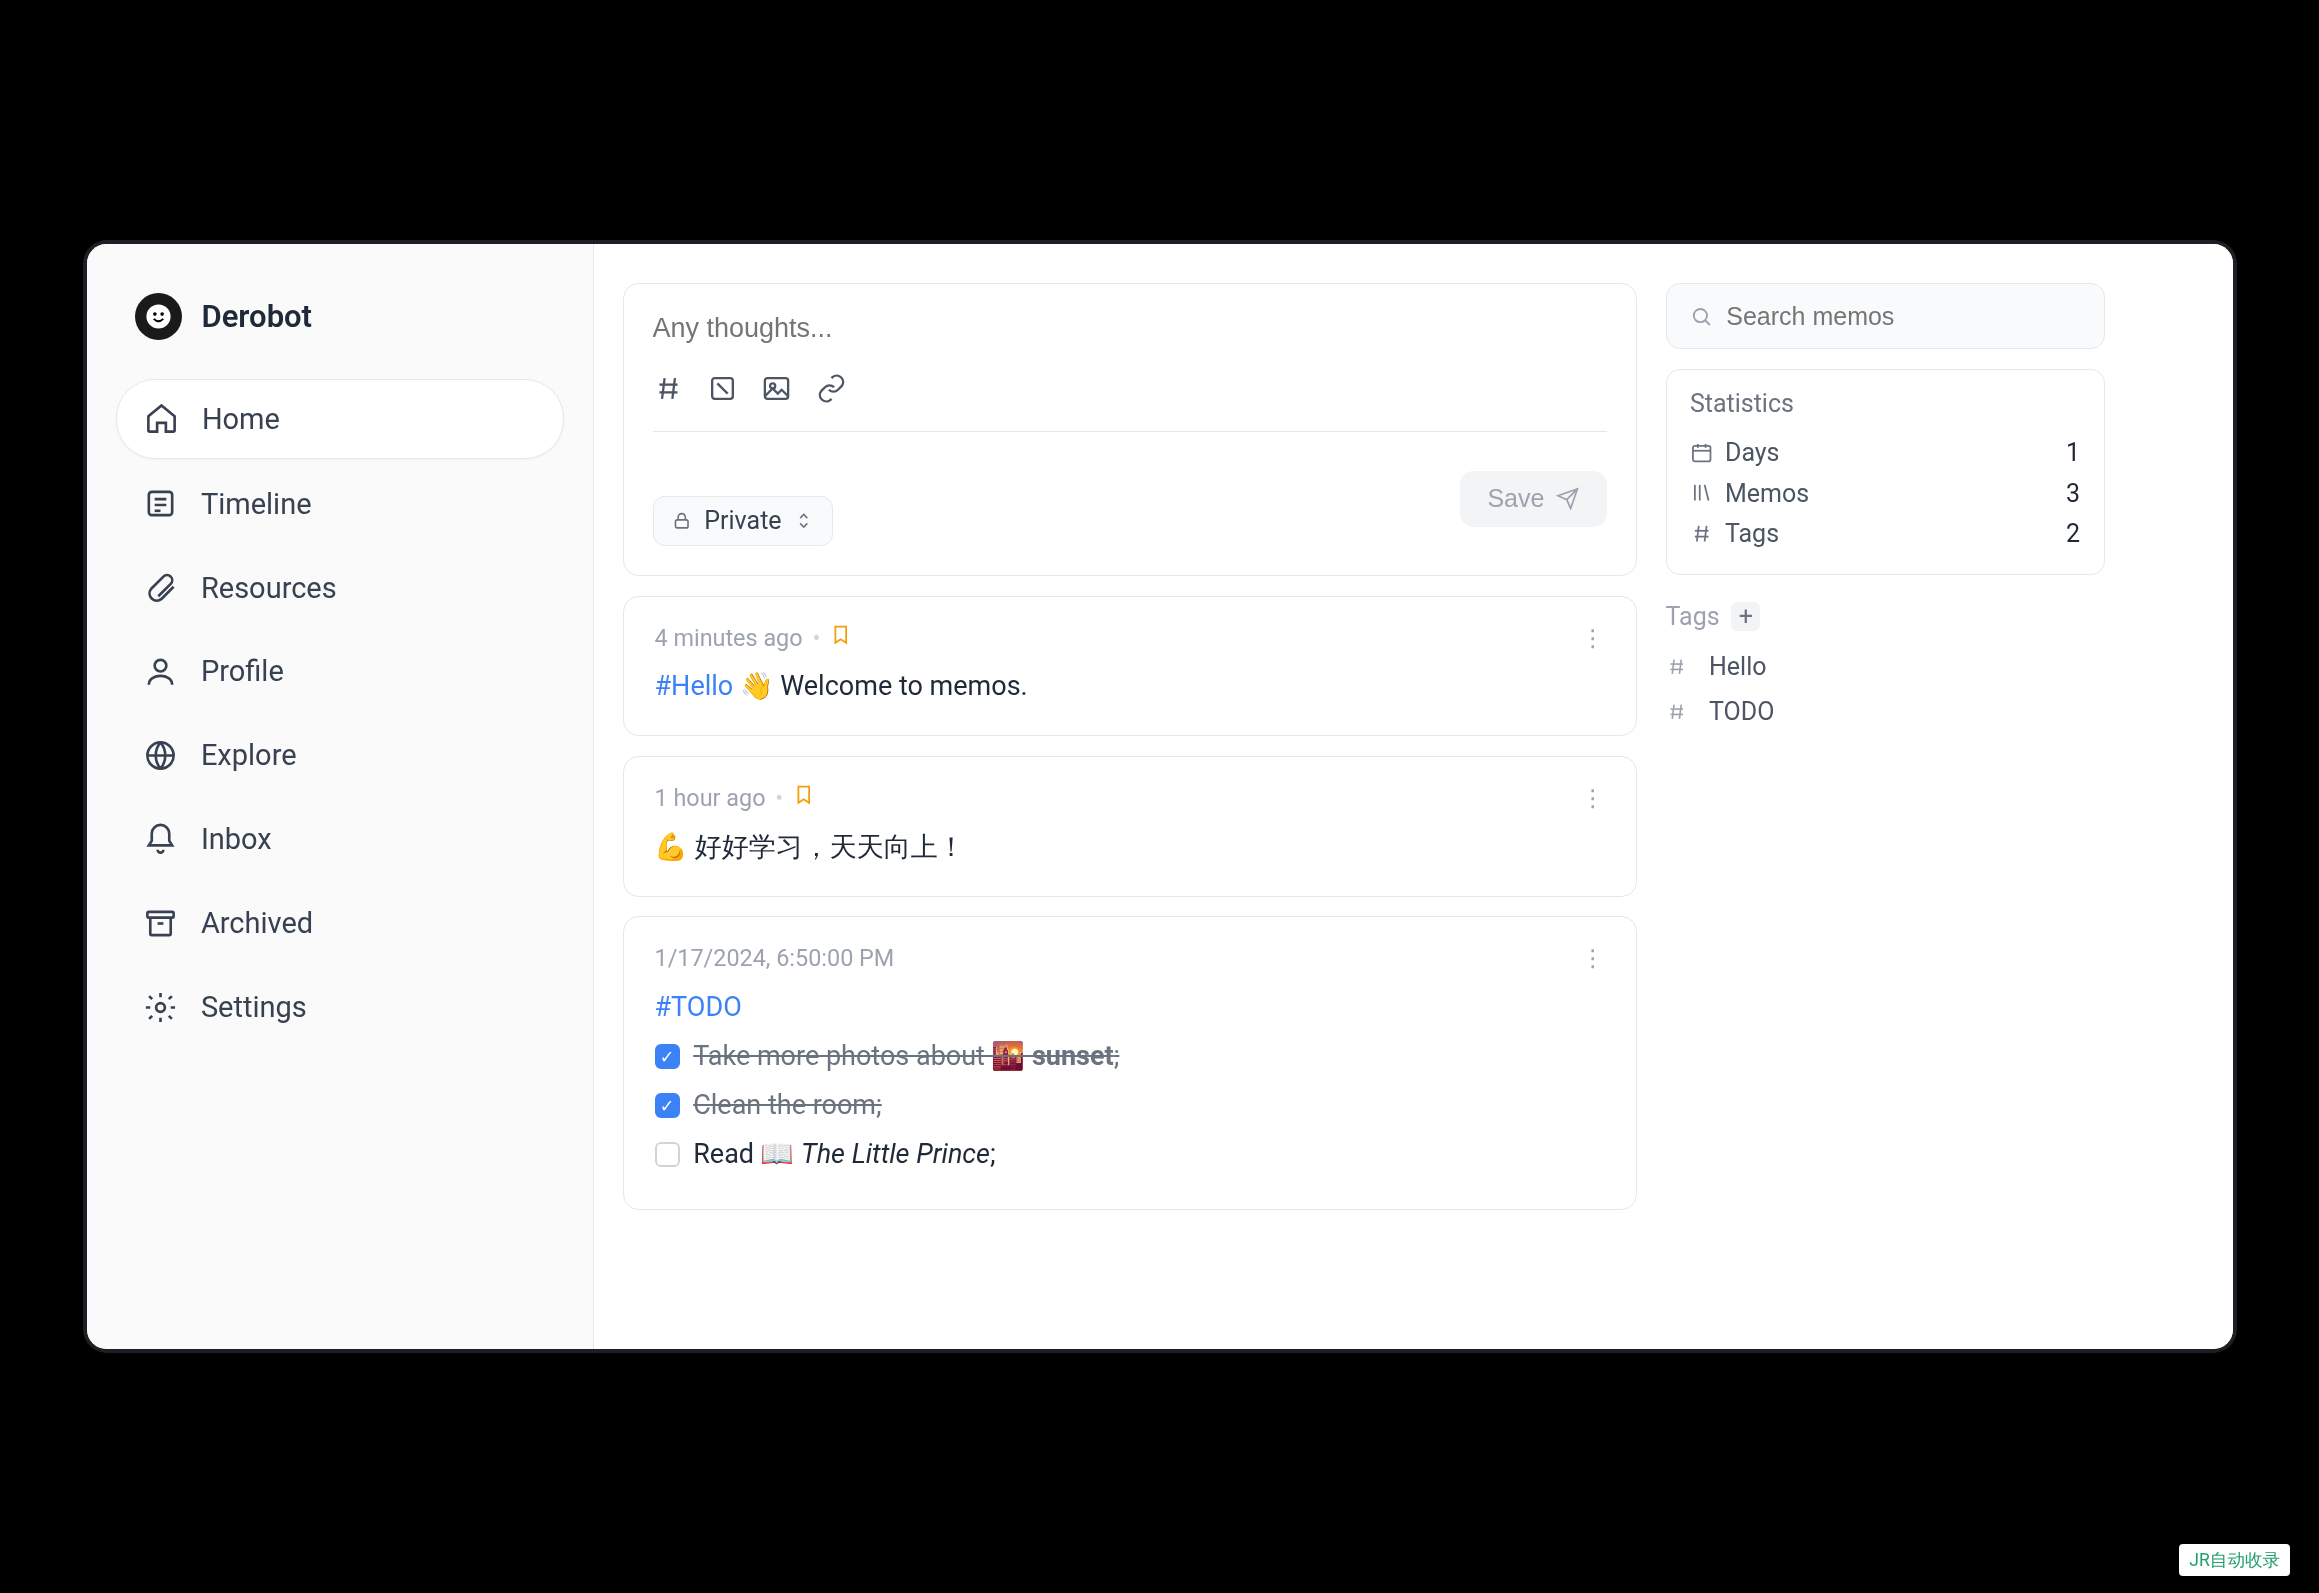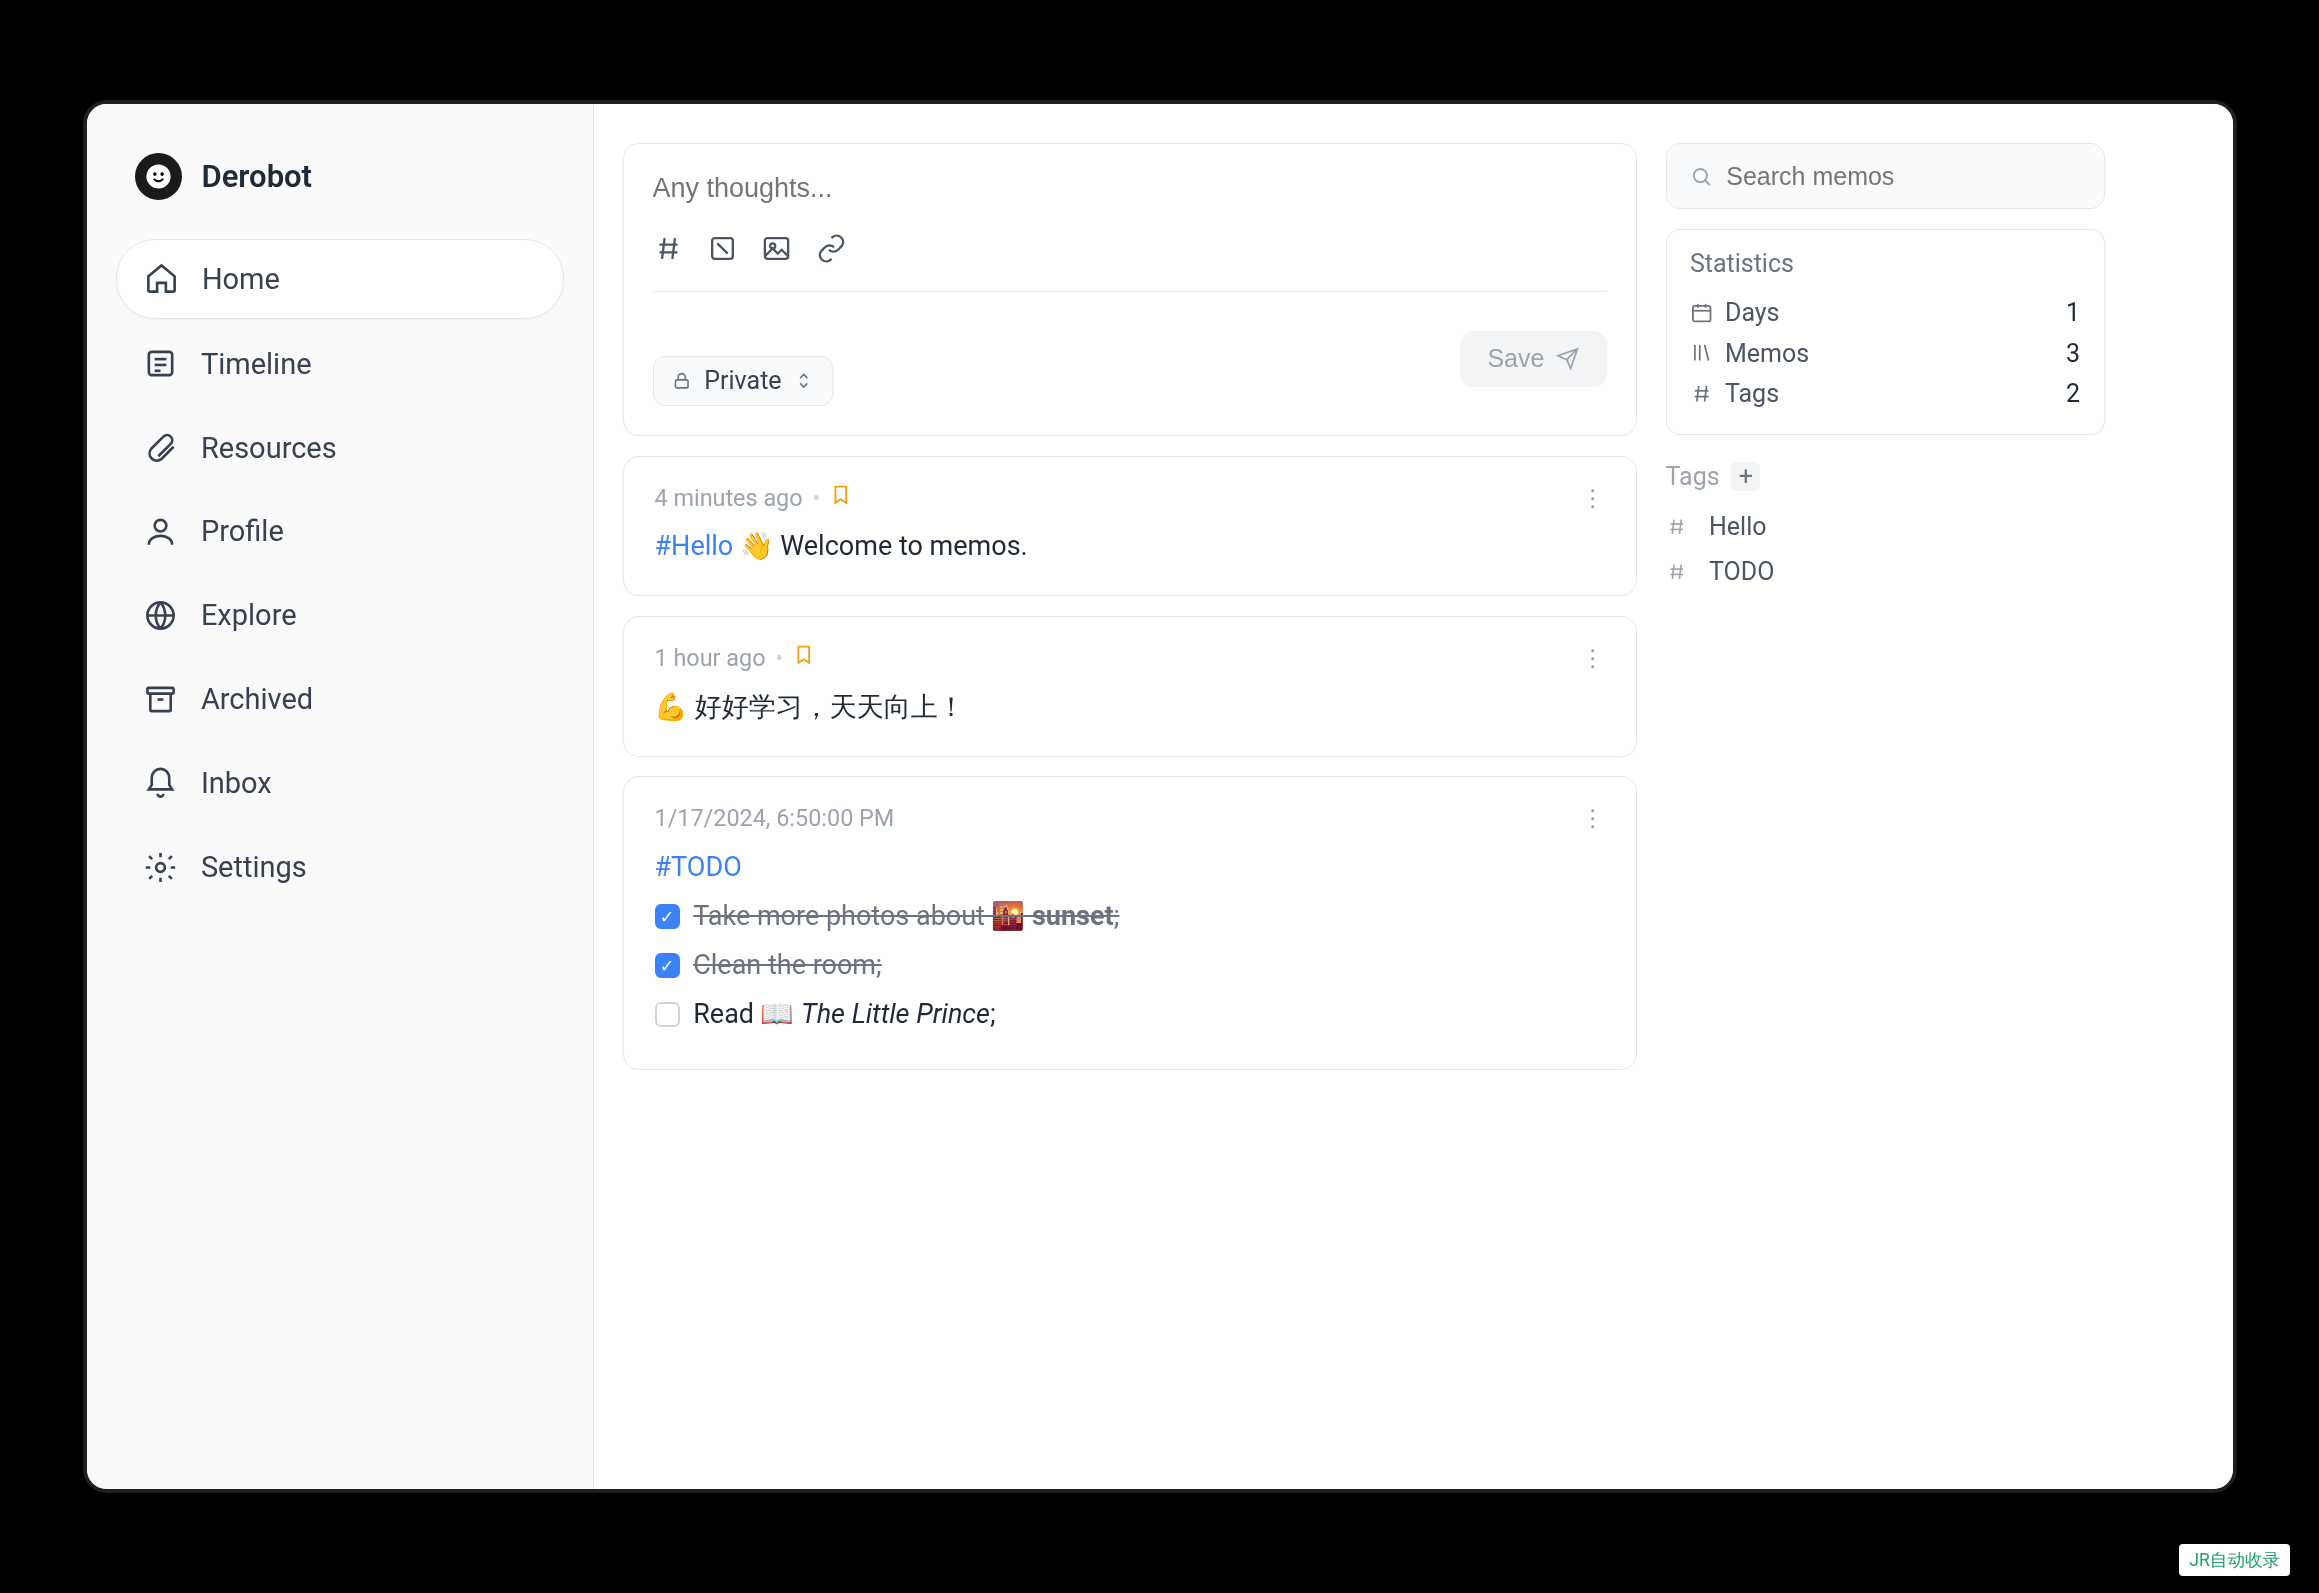--- a/index.html
+++ b/index.html
@@ -10,21 +10,21 @@
       align-items: center;
       justify-content: center;
       min-height: 100vh;
       padding: 39px;
     }
     .window {
       background: #fdba74;
       border-radius: 19.5px;
       width: 100%;
       max-width: 2146px;
-      height: 1385px;
+      height: 1105px;
       display: flex;
       overflow: hidden;
       box-shadow: 0 0 0 3.9px rgba(200,200,255,0.15);
     }
     .sidebar {
       width: 507px;
       border-right: 1px solid #e5e7eb;
       padding: 49px 29px;
       background: #fafafb;
     }
@@ -300,32 +300,32 @@
       </div>
       <div class="nav-item">
         <svg viewBox="0 0 24 24">
             <circle cx="12" cy="12" r="9"></circle>
             <path d="M3 12h18M12 3a14 14 0 0 1 0 18M12 3a14 14 0 0 0 0 18"></path>
           </svg>
         <span>Explore</span>
       </div>
       <div class="nav-item">
         <svg viewBox="0 0 24 24">
+            <path d="M6 8a6 6 0 0 1 12 0v5l2 3H4l2-3z"></path>
+            <path d="M10 19a2 2 0 0 0 4 0"></path>
+          </svg>
+        <span>Inbox</span>
+      </div>
+      <div class="nav-item">
+        <svg viewBox="0 0 24 24">
             <rect x="3" y="4" width="18" height="4" rx="1"></rect>
             <path d="M5 8v11a1 1 0 0 0 1 1h12a1 1 0 0 0 1-1V8"></path>
             <line x1="10" y1="12" x2="14" y2="12"></line>
           </svg>
         <span>Archived</span>
-      </div>
-      <div class="nav-item">
-        <svg viewBox="0 0 24 24">
-            <path d="M6 8a6 6 0 0 1 12 0v5l2 3H4l2-3z"></path>
-            <path d="M10 19a2 2 0 0 0 4 0"></path>
-          </svg>
-        <span>Inbox</span>
       </div>
       <div class="nav-item">
         <svg viewBox="0 0 24 24">
             <circle cx="12" cy="12" r="3"></circle>
             <path d="M12 2v3M12 19v3M4.2 4.2l2.1 2.1M17.7 17.7l2.1 2.1M2 12h3M19 12h3M4.2 19.8l2.1-2.1M17.7 6.3l2.1-2.1"></path>
           </svg>
         <span>Settings</span>
       </div>
     </nav>
   </aside>

